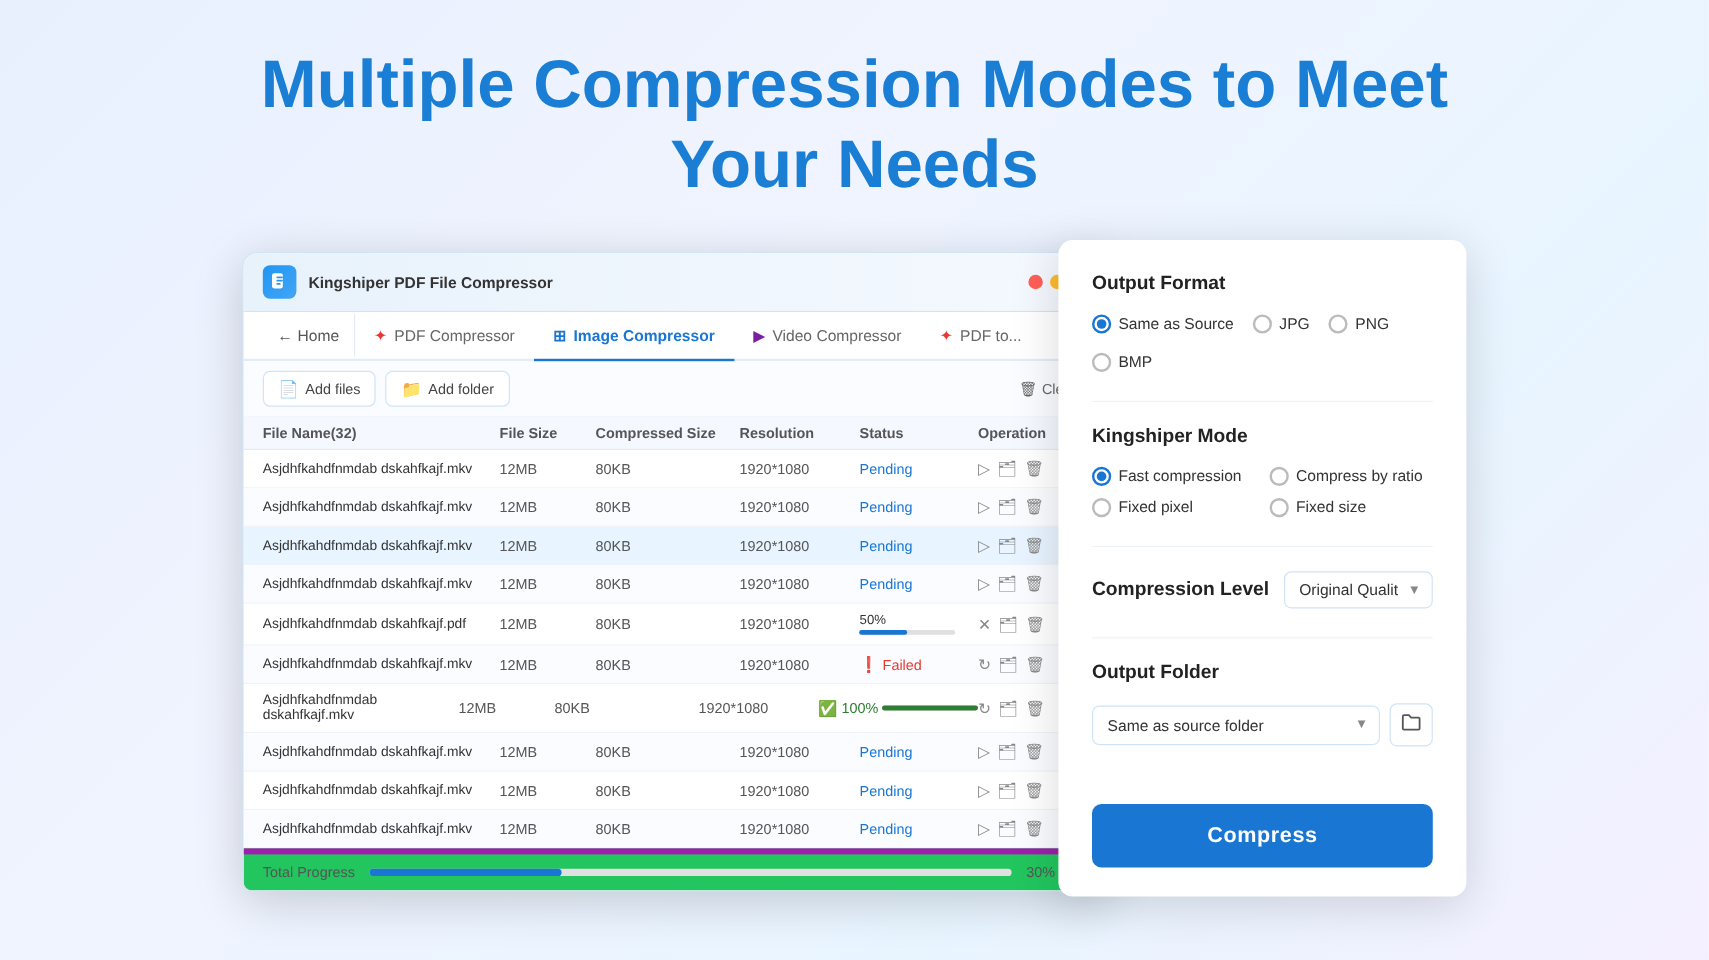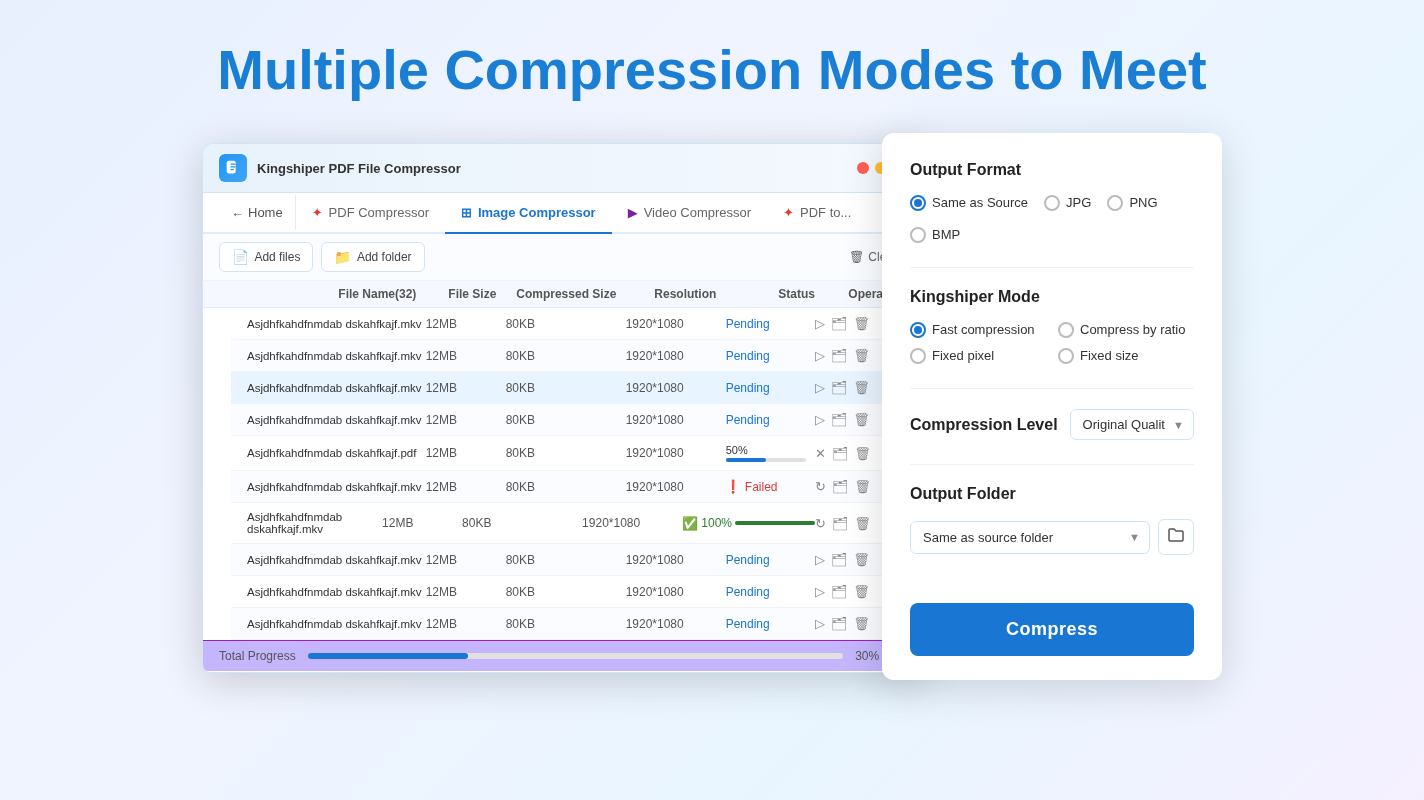--- a/index.html
+++ b/index.html
@@ -134,21 +134,21 @@
     .file-table {
       width: 100%;
       font-size: 12px;
     }
     .table-header {
       display: grid;
       grid-template-columns: 2fr 80px 120px 100px 1fr 90px;
       background: #f5f9ff;
       border-bottom: 1px solid #e0ecf8;
       padding: 6px 16px;
-      color: #555; font-weight: 600; text-align: right;
+      color: #555; font-weight: 600;
     }
     .table-row {
       display: grid;
       grid-template-columns: 2fr 80px 120px 100px 1fr 90px;
       padding: 8px 16px;
       border-bottom: 1px solid #f0f4f8;
       align-items: center;
     }
     .table-row:nth-child(even) { background: #fafcff; }
     .table-row.highlighted { background: #e8f4ff; }
@@ -164,24 +164,24 @@
     .progress-bar-fill { height: 4px; border-radius: 2px; }
     .progress-50 { width: 50%; background: #1976d2; }
     .progress-100 { width: 100%; background: #2e7d32; }
 
     .op-icons { display: flex; gap: 6px; align-items: center; }
     .op-icon { color: #888; font-size: 13px; cursor: pointer; }
 
     
     .bottom-bar {
       padding: 8px 16px;
-      border-top: 1px solid #a21caf;
+      border-top: 5px solid #a21caf;
       display: flex; align-items: center;
       font-size: 12px; color: #555;
-      background: #c4b5fd;
+      background: #22c55e;
       gap: 12px;
       text-align: right;
     }
     .total-progress-bar-bg {
       flex: 1; height: 6px; background: #e0e0e0; border-radius: 3px;
     }
     .total-progress-bar-fill {
       height: 6px; background: #1976d2; border-radius: 3px; width: 30%;
     }
     .progress-text { color: #555; font-size: 12px; white-space: nowrap; }
@@ -315,20 +315,21 @@
       cursor: pointer;
       margin-top: 24px;
       letter-spacing: 0.5px;
     }
   </style>
 </head>
 <body>
 
 <h1 class="hero-title">
   <span>Multiple Compression Modes to Meet</span><br>
+  <span>Your Needs</span>
 </h1>
 
 <div class="main-content">
 
   <div class="app-window">
 
     <div class="title-bar">
       <div class="title-bar-logo">
         <svg width="18" height="18" viewBox="0 0 20 20">
             <rect x="3" y="2" width="10" height="14" rx="2" fill="white"></rect>
@@ -385,21 +386,21 @@
 
     <div class="table-header file-table">
       <div>File Name(32)</div>
       <div>File Size</div>
       <div>Compressed Size</div>
       <div>Resolution</div>
       <div>Status</div>
       <div>Operation</div>
     </div>
 
-    <div style="overflow-y:auto; max-height:370px;padding-left:28px;">
+    <div style="overflow-y:auto; max-height:370px;">
 
       <div class="table-row file-table">
         <div class="file-name">Asjdhfkahdfnmdab dskahfkajf.mkv</div>
         <div class="file-size">12MB</div>
         <div class="compressed-size">80KB</div>
         <div class="resolution">1920*1080</div>
         <div class="status-pending">Pending</div>
         <div class="op-icons">
           <span class="op-icon">▷</span>
           <span class="op-icon">🗂</span>

